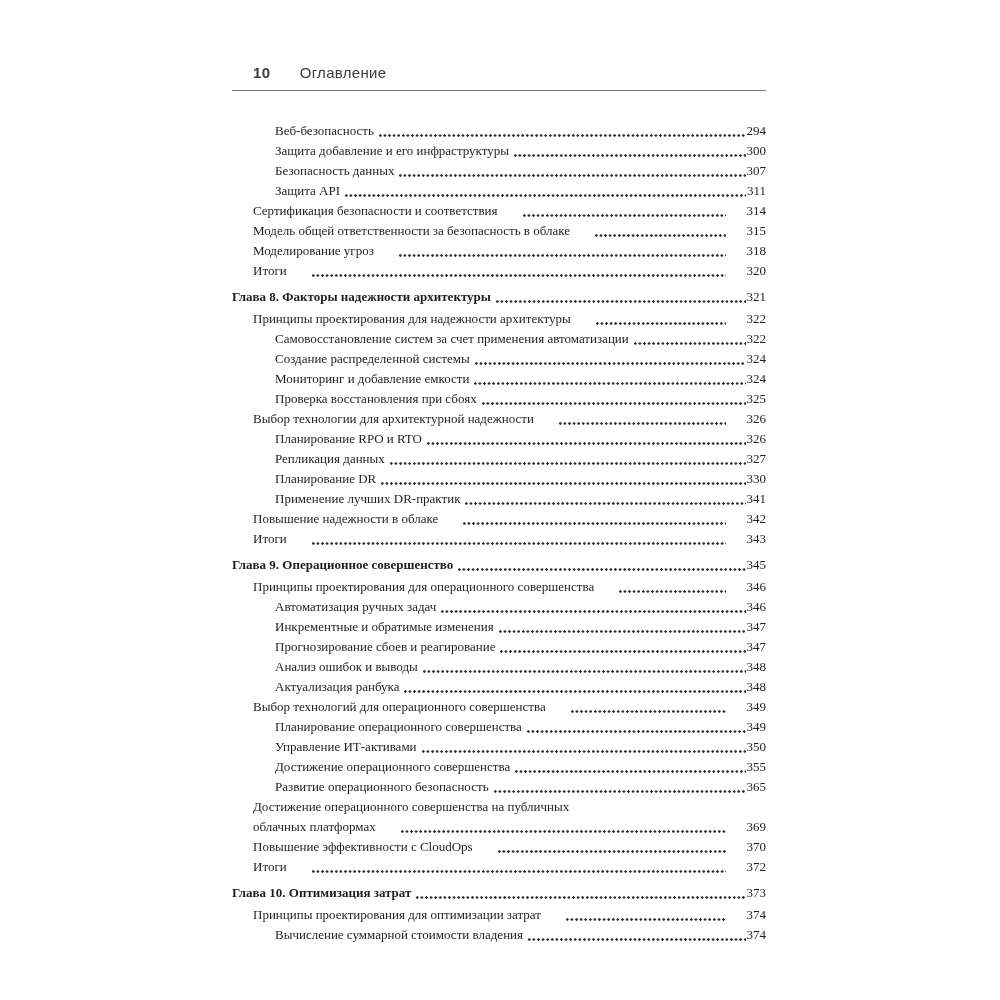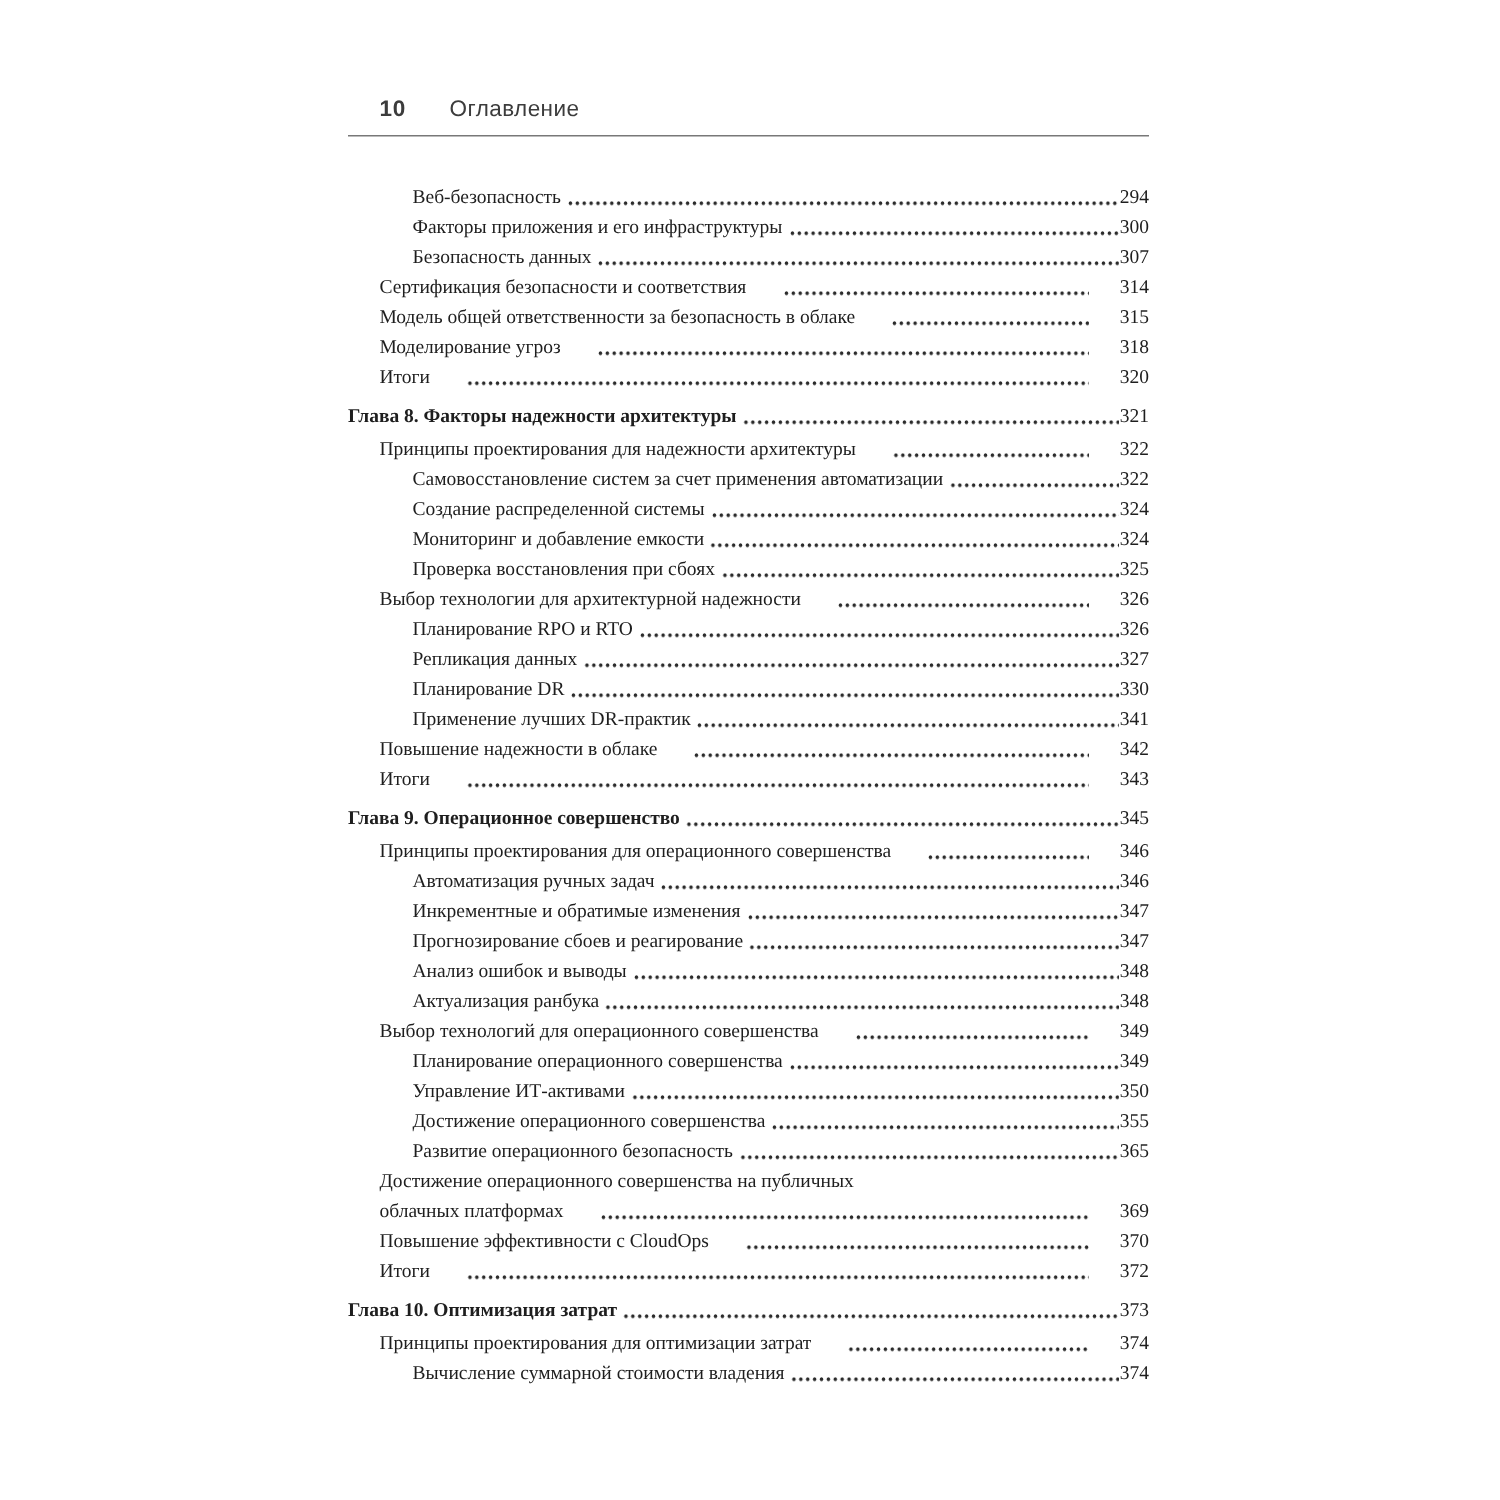--- a/index.html
+++ b/index.html
@@ -84,28 +84,33 @@
 
   <div class="rule"></div>
 
   <div class="toc">
       <div class="row lvl2">
     <span class="t">Веб-безопасность</span>
     <span class="leader"></span>
     <span class="pg">294</span>
   </div>
       <div class="row lvl2">
-    <span class="t">Факторы приложения и его инфраструктуры</span>
+    <span class="t">Защита добавление и его инфраструктуры</span>
     <span class="leader"></span>
     <span class="pg">300</span>
   </div>
       <div class="row lvl2">
     <span class="t">Безопасность данных</span>
     <span class="leader"></span>
     <span class="pg">307</span>
+  </div>
+      <div class="row lvl2">
+    <span class="t">Защита API</span>
+    <span class="leader"></span>
+    <span class="pg">311</span>
   </div>
       <div class="row lvl1">
     <span class="t">Сертификация безопасности и соответствия</span>
     <span class="leader"></span>
     <span class="pg">314</span>
   </div>
       <div class="row lvl1">
     <span class="t">Модель общей ответственности за безопасность в облаке</span>
     <span class="leader"></span>
     <span class="pg">315</span>

